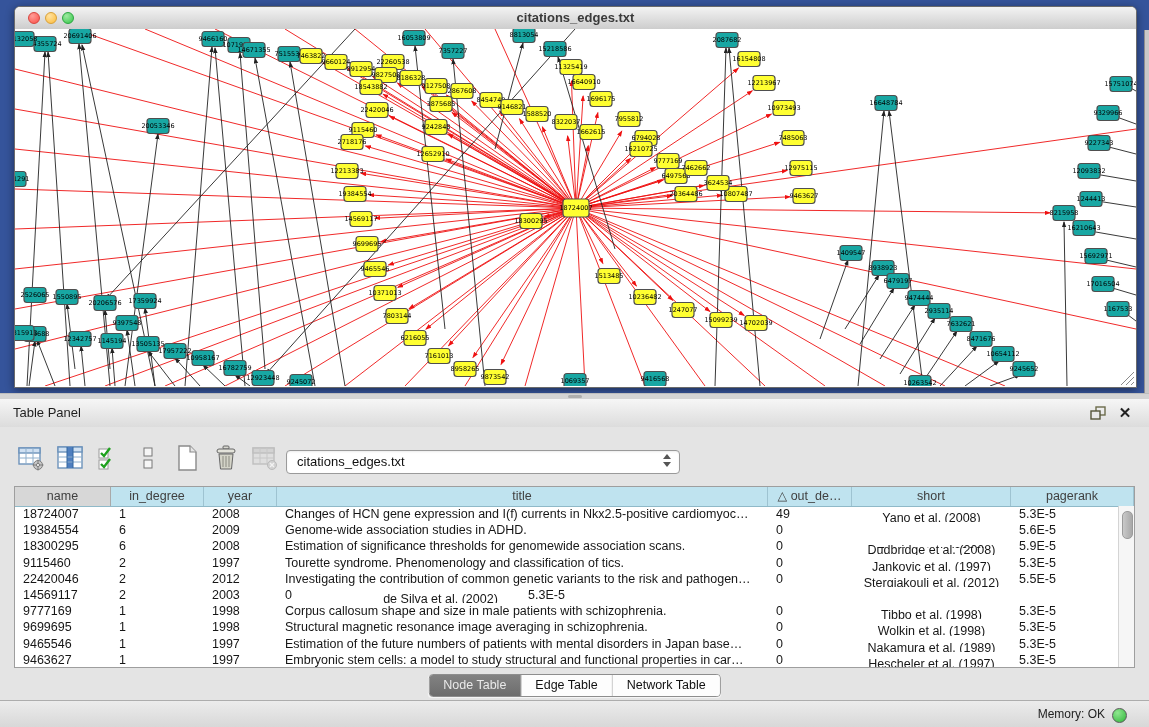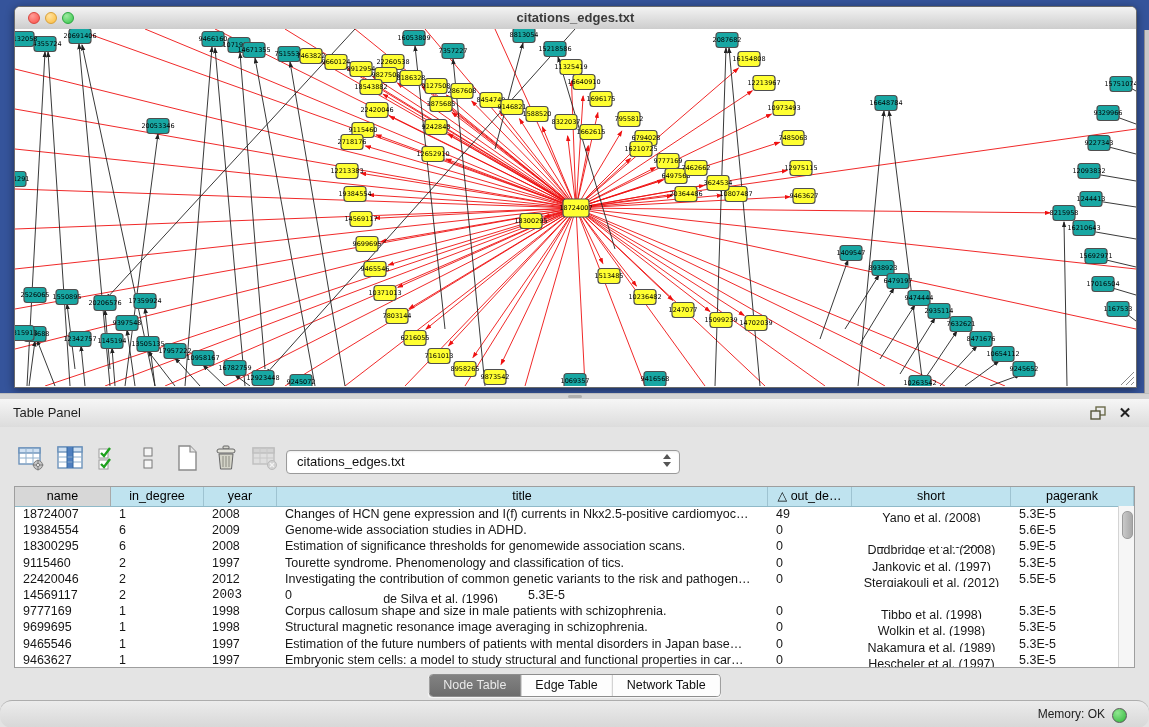--- a/index.html
+++ b/index.html
@@ -39,40 +39,40 @@
   #combo{position:absolute;left:286px;top:450px;width:392px;height:22px;background:#fff;border:1px solid #9a9a9a;
     border-radius:4px;box-shadow:inset 0 1px 2px rgba(0,0,0,.08);cursor:pointer;}
   #combo .val{position:absolute;left:10px;top:0;height:22px;line-height:22px;font-size:13px;color:#111;}
   #combo .arrows{position:absolute;right:7px;top:3px;width:9px;height:16px;}
   #combo .arrows .up{width:0;height:0;border-left:4px solid transparent;border-right:4px solid transparent;border-bottom:5px solid #555;margin-bottom:3px;}
   #combo .arrows .dn{width:0;height:0;border-left:4px solid transparent;border-right:4px solid transparent;border-top:5px solid #555;}
 
   
   #tablebox{position:absolute;left:14px;top:486px;width:1121px;height:182px;background:#fff;border:1px solid #9e9e9e;box-sizing:border-box;}
   #thead{display:flex;height:19px;background:#bfe3ef;border-bottom:1px solid #8fb9c8;}
-  #thead .hc{box-sizing:border-box;height:19px;line-height:18px;font-size:12.5px;color:#000000;text-align:center;
+  #thead .hc{box-sizing:border-box;height:19px;line-height:18px;font-size:12.5px;color:#404040;text-align:center;
     border-right:1px solid #9ec3d1;overflow:hidden;white-space:nowrap;cursor:pointer;}
   #thead .hc.namecol{background:#d7d7d7;border-right:1px solid #a9a9a9;}
   #rows{position:absolute;left:0;top:19px;right:15px;bottom:0;overflow:hidden;}
   .trow{display:flex;height:16.2px;cursor:default;}
   .trow .tc{box-sizing:border-box;font-size:12.5px;color:#161616;line-height:16.2px;white-space:nowrap;overflow:hidden;padding:0 4px 0 8px;}
   .tc.c-center{text-align:center;padding:4px 2px;}
   #vscroll{position:absolute;right:0;top:19px;width:15px;bottom:0;background:#f6f6f6;border-left:1px solid #d4d4d4;}
   #vthumb{position:absolute;left:3px;top:5px;width:9px;height:26px;border-radius:5px;
     background:linear-gradient(90deg,#c9c9c9,#a8a8a8);border:1px solid #9b9b9b;cursor:pointer;}
 
   
   #tabs{position:absolute;left:50%;top:674px;transform:translateX(-50%);display:flex;height:21px;
     border:1px solid #8d8d8d;border-radius:4px;overflow:hidden;background:#fff;box-shadow:0 1px 1px rgba(255,255,255,.7);text-align:right;}
   .seg{height:21px;line-height:21px;font-size:12.5px;padding:0 14px;color:#111;background:#fdfdfd;cursor:pointer;border-right:1px solid #c2c2c2;}
   .seg:last-child{border-right:none;}
   .seg.active{background:linear-gradient(#828282,#6d6d6d);color:#e9e9e9;}
 
   
-  #statusbar{position:absolute;left:0;top:700px;width:1149px;height:27px;background:linear-gradient(#ececec,#d7d7d7);border-top:1px solid #adadad;border-radius:12px;}
+  #statusbar{position:absolute;left:0;top:700px;width:1149px;height:27px;background:linear-gradient(#ececec,#d7d7d7);border-top:1px solid #adadad;}
   #mem-label{position:absolute;right:44px;top:0;height:27px;line-height:27px;font-size:12px;color:#222;}
   #mem-dot{position:absolute;right:22px;top:7px;width:13px;height:13px;border-radius:50%;
     background:radial-gradient(circle at 35% 30%,#8fe78f,#2fb63a);border:1px solid #5a5a5a;cursor:pointer;}
 </style>
 </head>
 <body>
 
 <div id="root">
 
   <div id="desktop">
@@ -832,23 +832,23 @@
           <div class="tc" style="width: 93px;">2</div>
           <div class="tc" style="width: 73px;">2012</div>
           <div class="tc" style="width: 491px;">Investigating the contribution of common genetic variants to the risk and pathogen…</div>
           <div class="tc" style="width: 84px;">0</div>
           <div class="tc c-center" style="width: 159px;">Stergiakouli et al. (2012)</div>
           <div class="tc" style="width: 96px; flex: 1 1 0%;">5.5E-5</div>
         </div>
         <div class="trow">
           <div class="tc" style="width: 96px;">14569117</div>
           <div class="tc" style="width: 93px;">2</div>
-          <div class="tc" style="width: 73px; font-family: Liberation Mono, monospace;">2003</div>
+          <div class="tc" style="width: 73px;">2003</div>
           <div class="tc" style="width: 84px;">0</div>
-          <div class="tc c-center" style="width: 159px;">de Silva et al. (1996)</div>
+          <div class="tc c-center" style="width: 159px;">de Silva et al. (2002)</div>
           <div class="tc" style="width: 96px; flex: 1 1 0%;">5.3E-5</div>
         </div>
         <div class="trow">
           <div class="tc" style="width: 96px;">9777169</div>
           <div class="tc" style="width: 93px;">1</div>
           <div class="tc" style="width: 73px;">1998</div>
           <div class="tc" style="width: 491px;">Corpus callosum shape and size in male patients with schizophrenia.</div>
           <div class="tc" style="width: 84px;">0</div>
           <div class="tc c-center" style="width: 159px;">Tibbo et al. (1998)</div>
           <div class="tc" style="width: 96px; flex: 1 1 0%;">5.3E-5</div>

